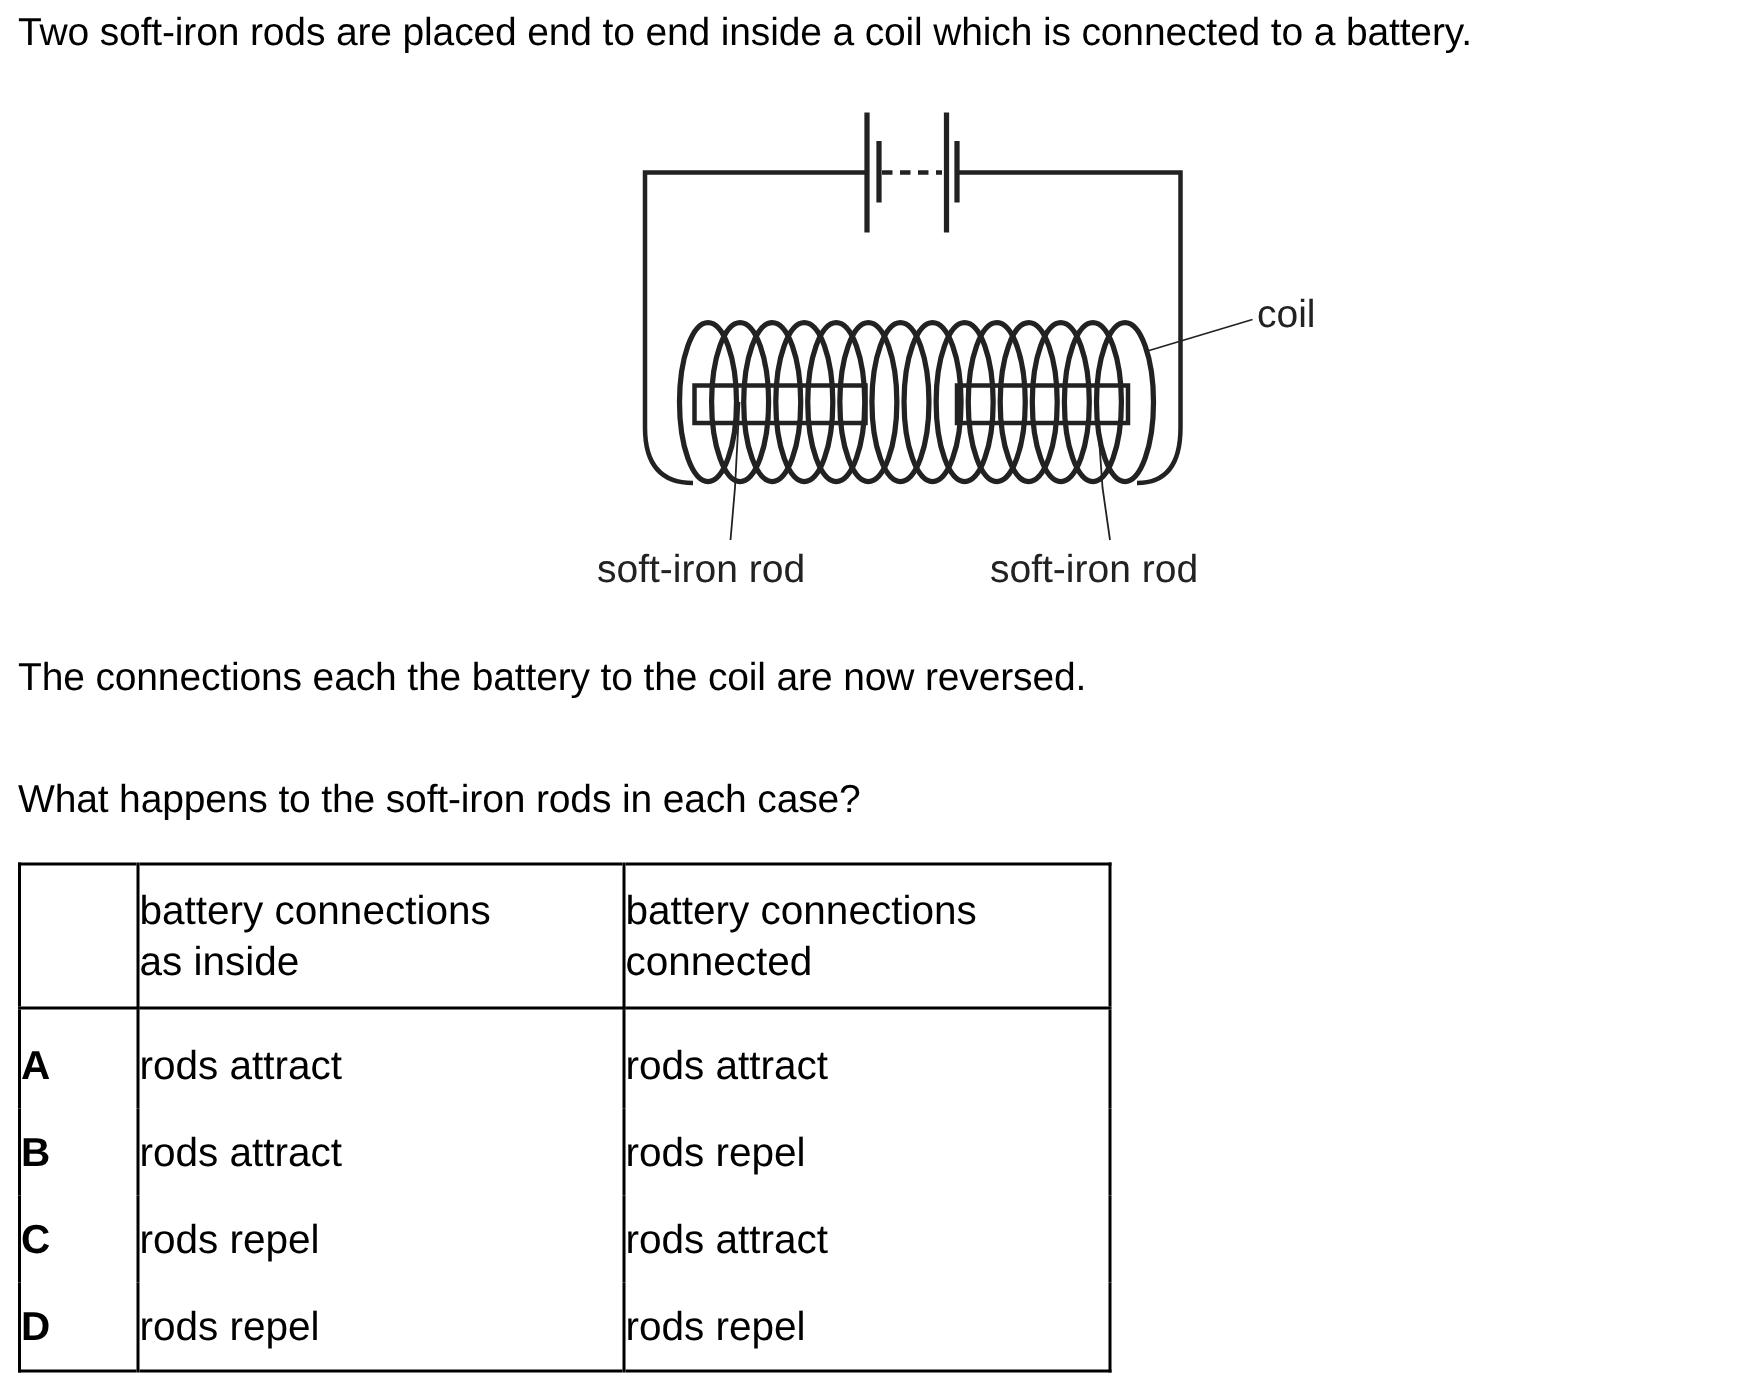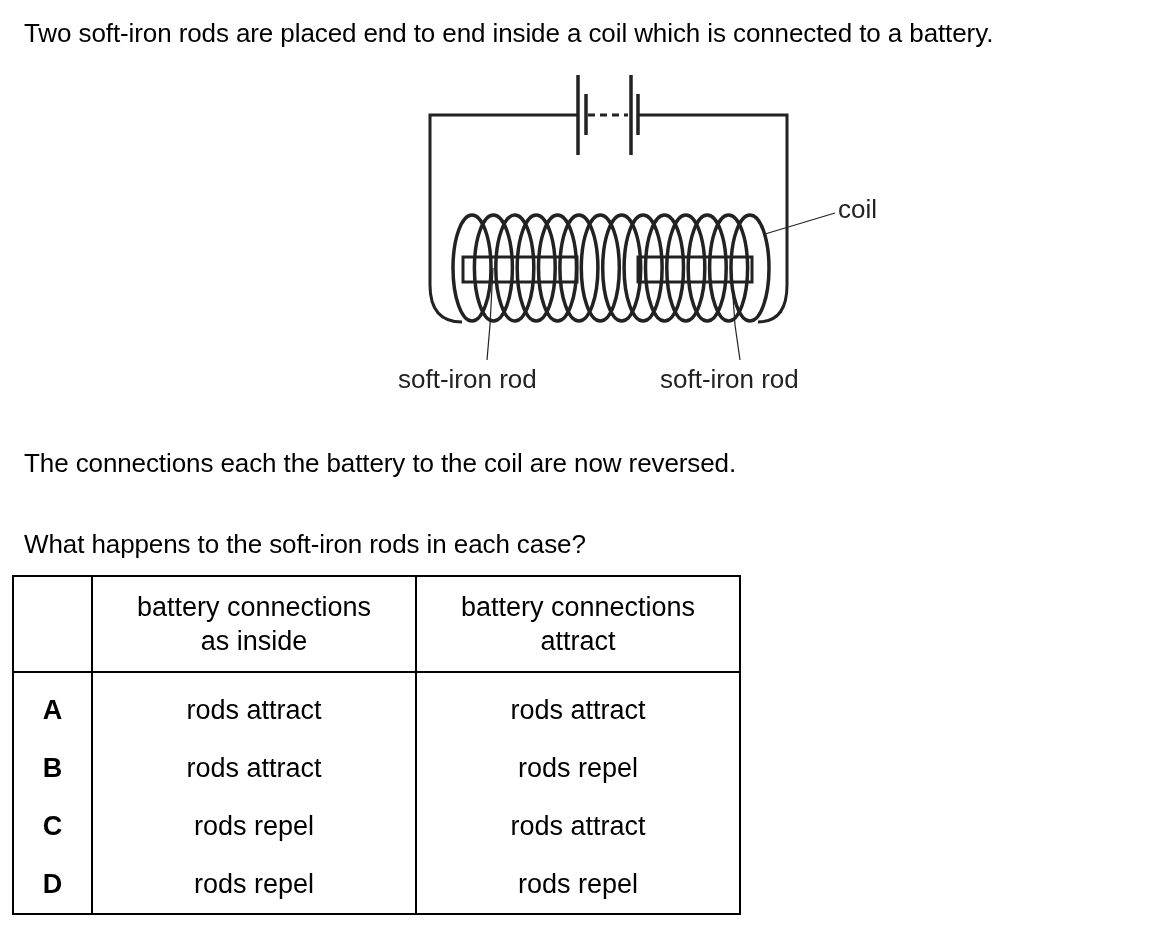--- a/index.html
+++ b/index.html
@@ -1,35 +1,35 @@
 <!DOCTYPE html>
 <html><head>
   <meta charset="utf-8">
   <style>
     html, body { margin: 0; padding: 0; background: #ffffff; }
     body {
       width: 1172px; height: 925px; position: relative; overflow: hidden;
       font-family: "Liberation Sans", sans-serif; color: #000;
     }
     .para {
-      position: absolute; left: 12px; font-size: 26px; margin: 12px; white-space: nowrap;
+      position: absolute; left: 12px; font-size: 26px; margin: 0; white-space: nowrap;
       letter-spacing: -0.1px;
     }
     #intro { top: 6px; }
     #reversed { top: 436px; }
     #question { top: 517px; }
     #diagram { position: absolute; left: 0; top: 0; width: 1172px; height: 420px; }
     #diagram text { font-family: "Liberation Sans", sans-serif; font-size: 26px; fill: #222; }
     table.opts {
       position: absolute; left: 12px; top: 575px;
       border-collapse: collapse; font-size: 27px;
       border: 2.5px solid #000;
     }
     table.opts th, table.opts td {
-      text-align: center; font-weight: normal; padding: 0;
+      text-align: left; font-weight: normal; padding: 0;
     }
     table.opts th {
       height: 94px; border-bottom: 2px solid #000; line-height: 34px; vertical-align: middle;
     }
     table.opts .c0 { width: 77px; border-right: 2px solid #000; }
     table.opts .c1 { width: 322px; border-right: 2px solid #000; }
     table.opts .c2 { width: 322px; }
     table.opts td { height: 58px; }
     table.opts tr.first td { padding-top: 8px; }
     table.opts td.letter { font-weight: bold; }
@@ -92,21 +92,21 @@
 <table class="opts">
   <thead>
     <tr>
       <th class="c0"></th>
       <th class="c1">
         <span>battery connections</span><br>
         <span>as inside</span>
       </th>
       <th class="c2">
         <span>battery connections</span><br>
-        <span>attract</span>
+        <span>connected</span>
       </th>
     </tr>
   </thead>
   <tbody>
     <tr class="first">
       <td class="c0 letter">A</td>
       <td class="c1">rods attract</td>
       <td class="c2">rods attract</td>
     </tr>
     <tr>

